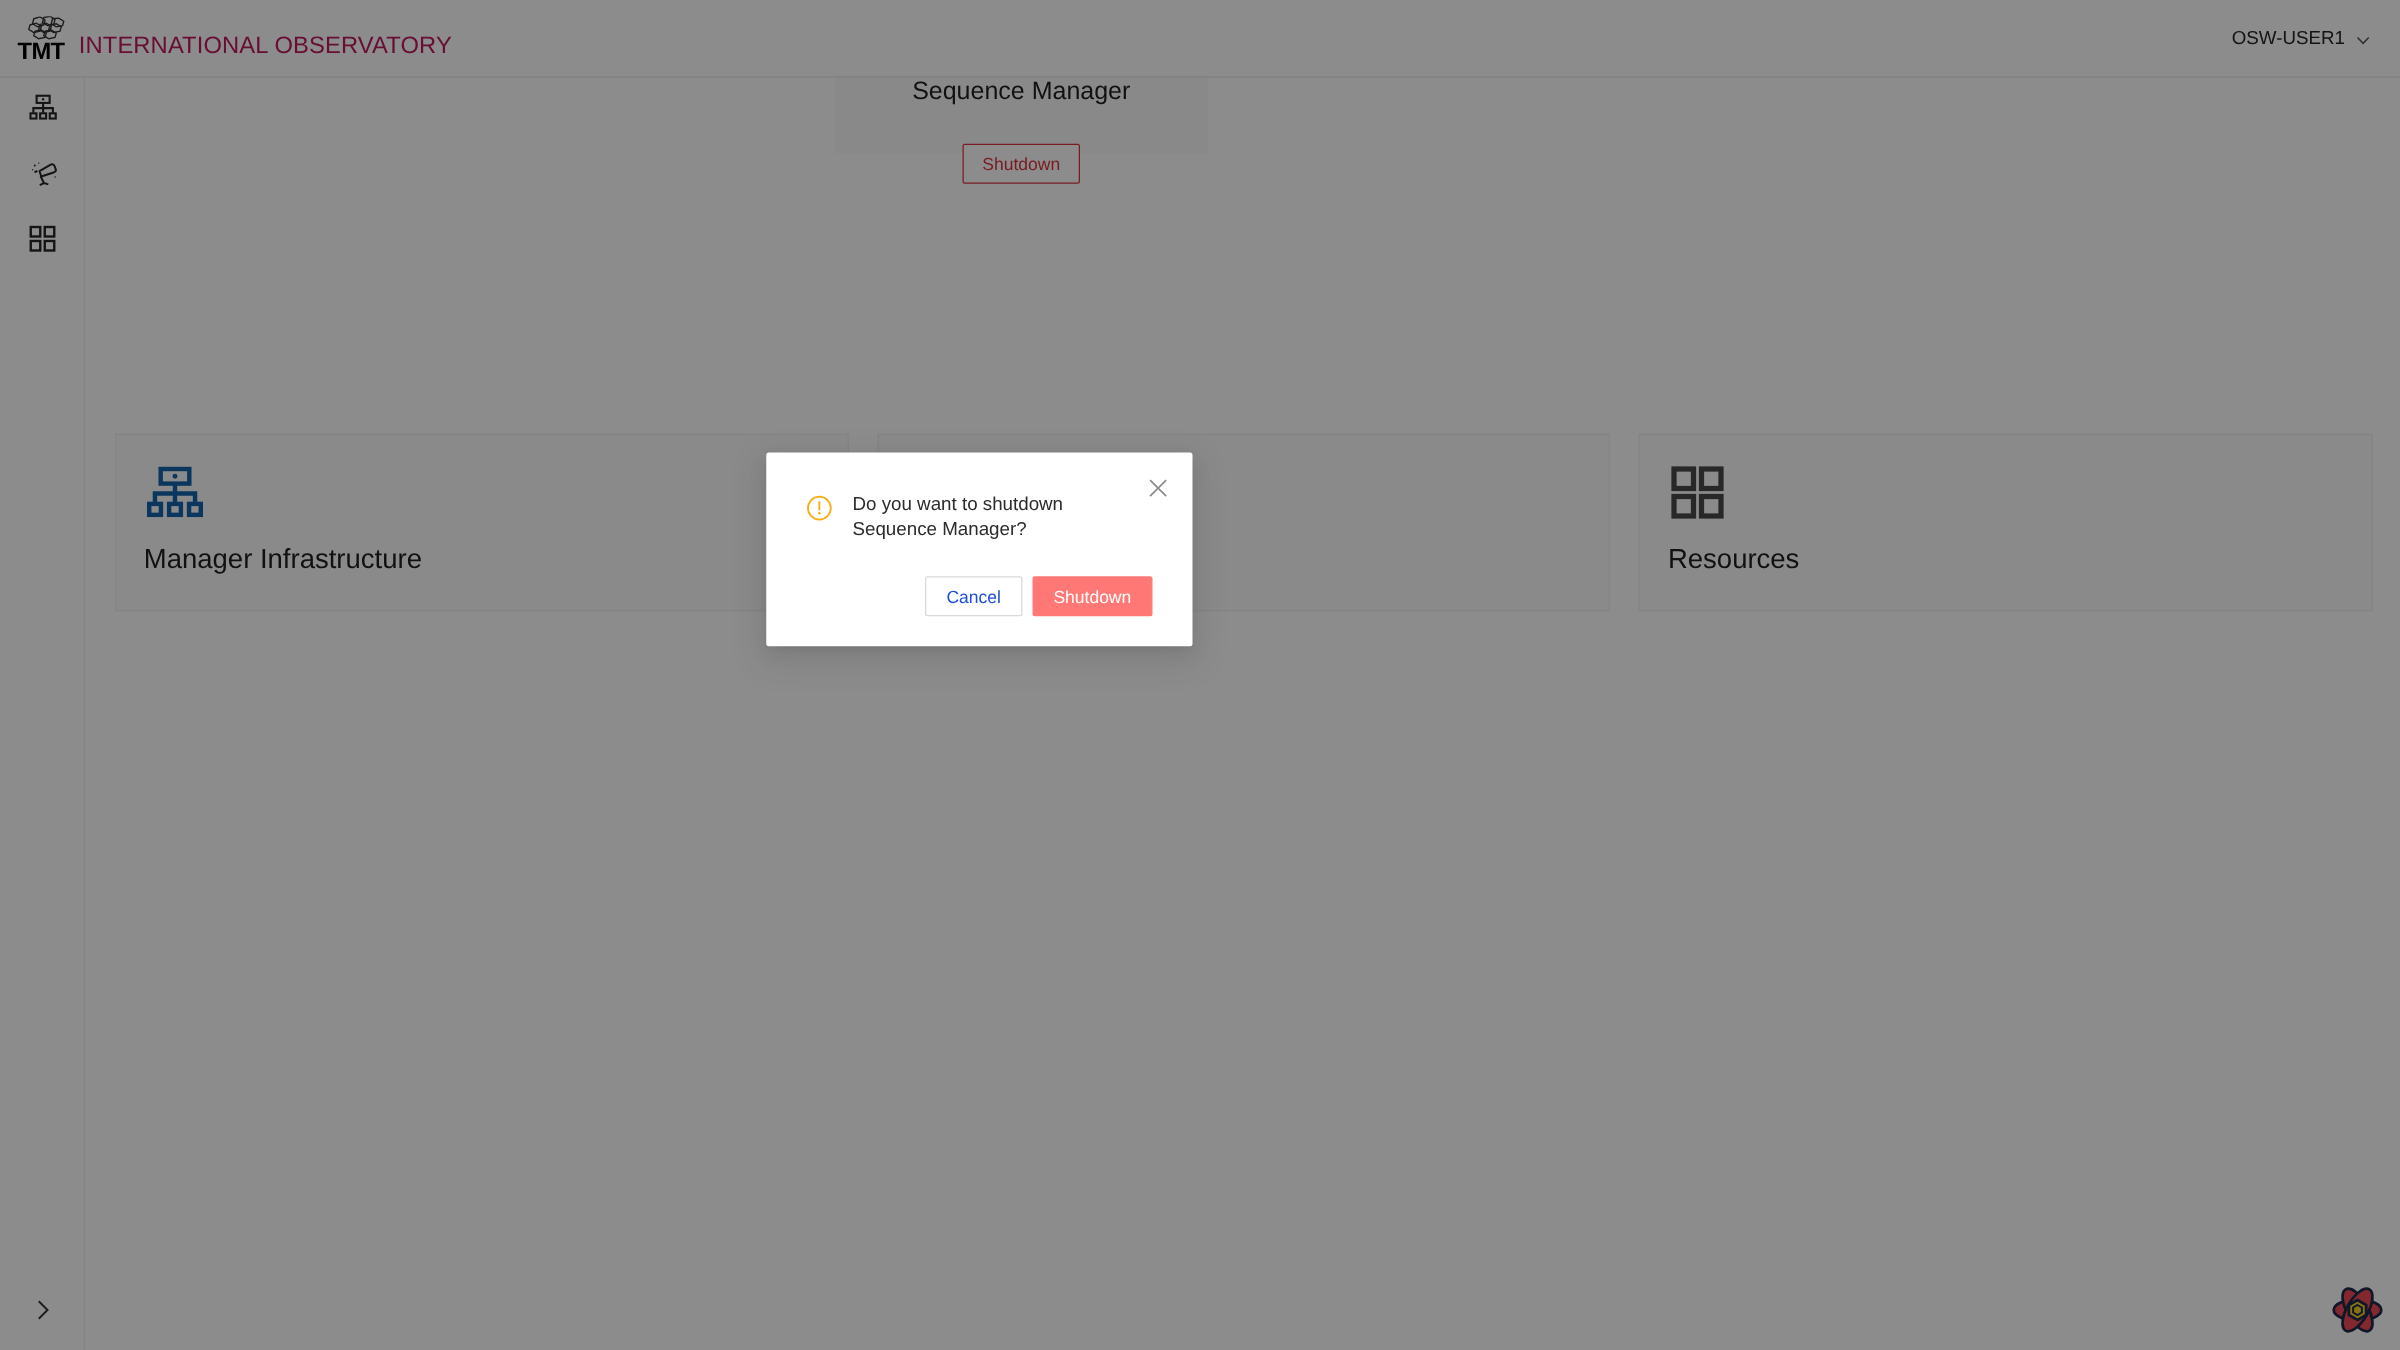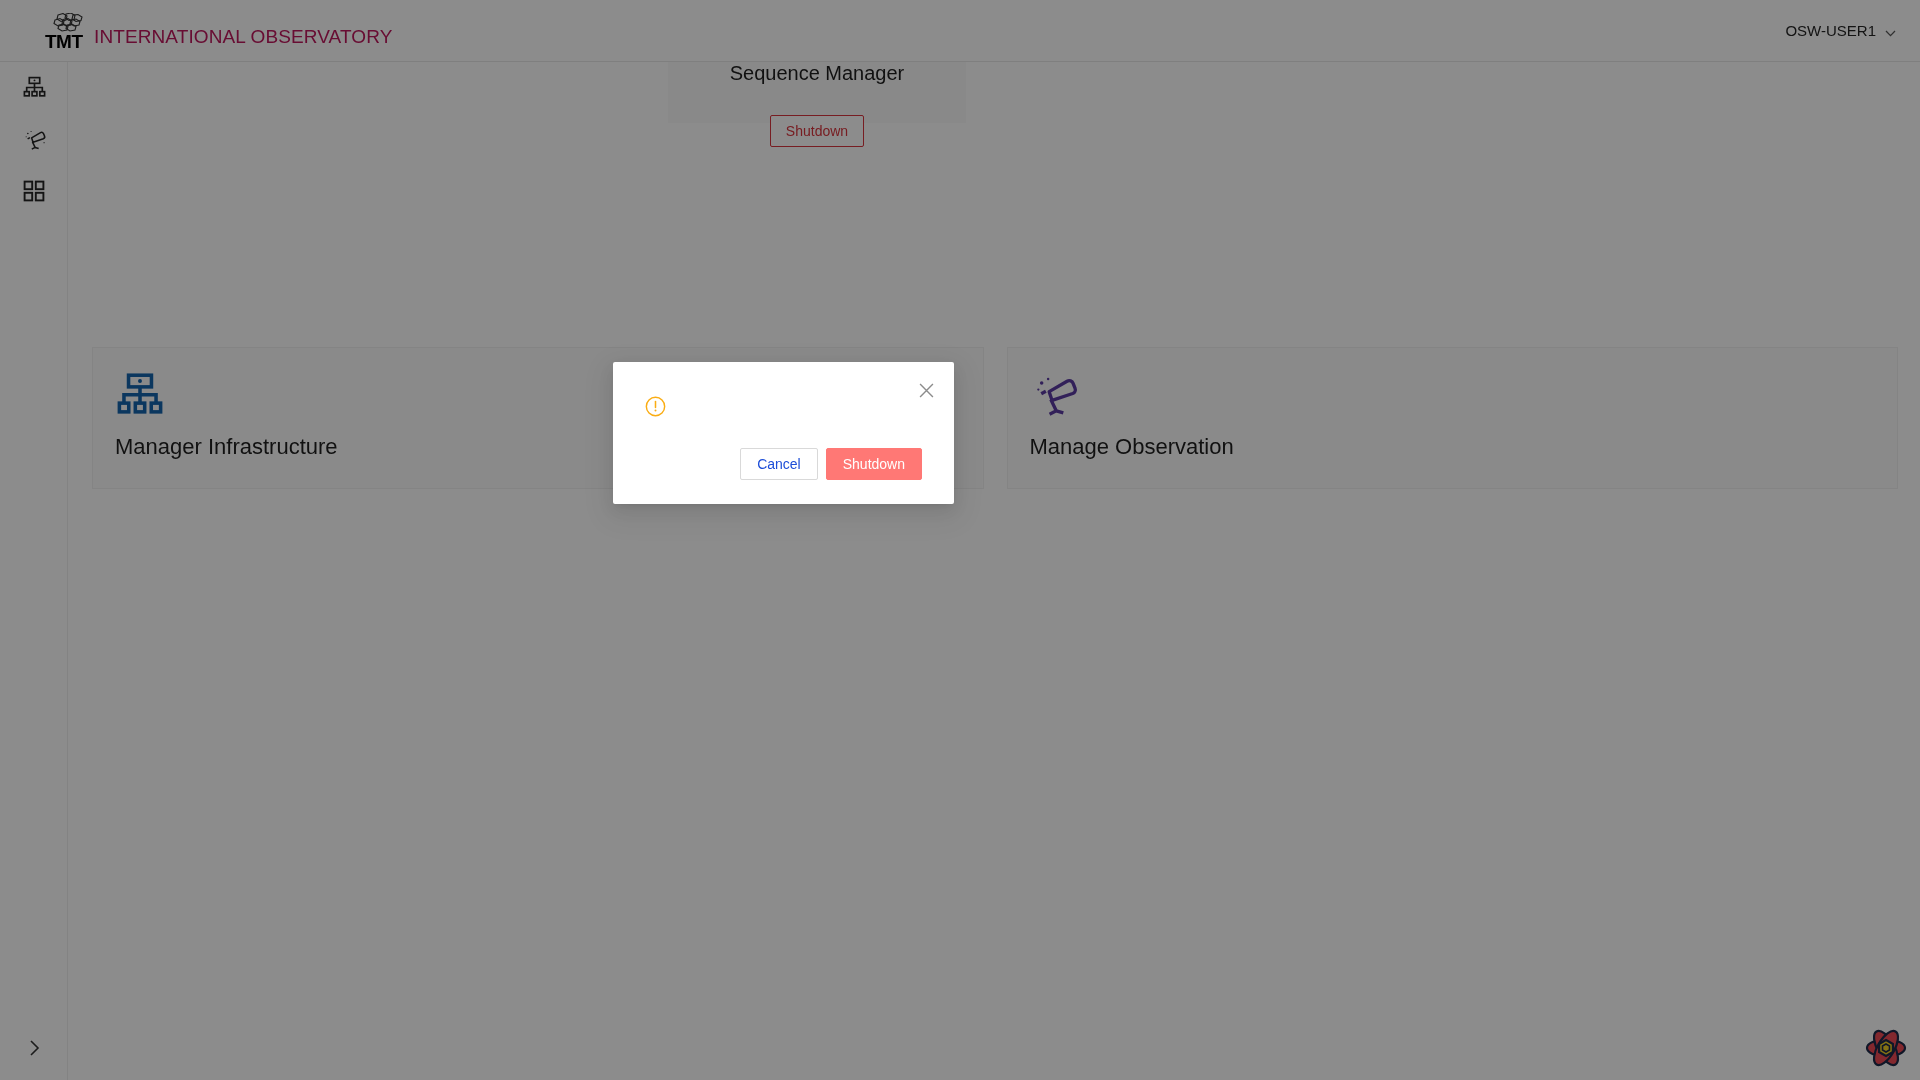--- a/index.html
+++ b/index.html
@@ -20,21 +20,21 @@
     position: absolute; top: 0; left: 0;
     width: 1920px; height: 62px;
     background: #ffffff;
     border-bottom: 1px solid #e8e8e8;
     display: flex; align-items: center;
     justify-content: space-between;
     padding: 0 24px 0 14px;
     z-index: 5;
   }
   .brand { display: flex; align-items: flex-end; gap: 7px; }
-  .brand-mark { position: relative; width: 42px; height: 40px; margin-left: 31px; }
+  .brand-mark { position: relative; width: 42px; height: 40px; }
   .brand-mark svg { position: absolute; left: 8px; top: 2px; }
   .brand-tmt {
     position: absolute; left: 0; bottom: -2px;
     font-size: 19px; font-weight: bold; letter-spacing: -0.5px;
     color: #000;
   }
   .brand-text {
     font-size: 19px; color: #be185d; letter-spacing: 0.1px;
     position: relative; top: -3px;
   }
@@ -303,20 +303,33 @@
             <g fill="#5b3ba3">
               <circle cx="5.6" cy="6.2" r="0.85"></circle>
               <circle cx="8.7" cy="4.3" r="0.6"></circle>
               <circle cx="4" cy="9.4" r="0.55"></circle>
             </g>
           </svg>
         </div>
         <div class="tile-label">Manage Observation</div>
       </div>
 
+      <div class="tile">
+        <div class="tile-icon">
+          <svg width="48" height="48" viewBox="0 0 24 24">
+            <g fill="none" stroke="#4a4a4a" stroke-width="2.1">
+              <rect x="2.6" y="2.6" width="7.8" height="7.8"></rect>
+              <rect x="13.6" y="2.6" width="7.8" height="7.8"></rect>
+              <rect x="2.6" y="13.6" width="7.8" height="7.8"></rect>
+              <rect x="13.6" y="13.6" width="7.8" height="7.8"></rect>
+            </g>
+          </svg>
+        </div>
+        <div class="tile-label">Resources</div>
+      </div>
 
     </div>
   </div>
 
   <div class="devtools-logo">
     <svg width="48" height="48" viewBox="0 0 48 48">
       <g transform="translate(24,24)">
         <g fill="#ef4a55" stroke="#1e2a4a" stroke-width="2.2">
           <ellipse cx="0" cy="0" rx="19" ry="8.4"></ellipse>
           <ellipse cx="0" cy="0" rx="19" ry="8.4" transform="rotate(60)"></ellipse>
@@ -338,20 +351,21 @@
     </div>
 
     <div class="modal-body">
       <span class="warn-icon">
         <svg width="21" height="21" viewBox="0 0 22 22">
           <circle cx="11" cy="11" r="9.6" fill="none" stroke="#faad14" stroke-width="1.5"></circle>
           <path d="M11 5.8 V12.1" stroke="#faad14" stroke-width="1.6" stroke-linecap="round"></path>
           <circle cx="11" cy="15.3" r="1.05" fill="#faad14"></circle>
         </svg>
       </span>
+      <div class="modal-text">Do you want to shutdown Sequence Manager?</div>
     </div>
 
     <div class="modal-actions">
       <button class="btn btn-default">Cancel</button>
       <button class="btn btn-danger">Shutdown</button>
     </div>
   </div>
 
 </div>
 

